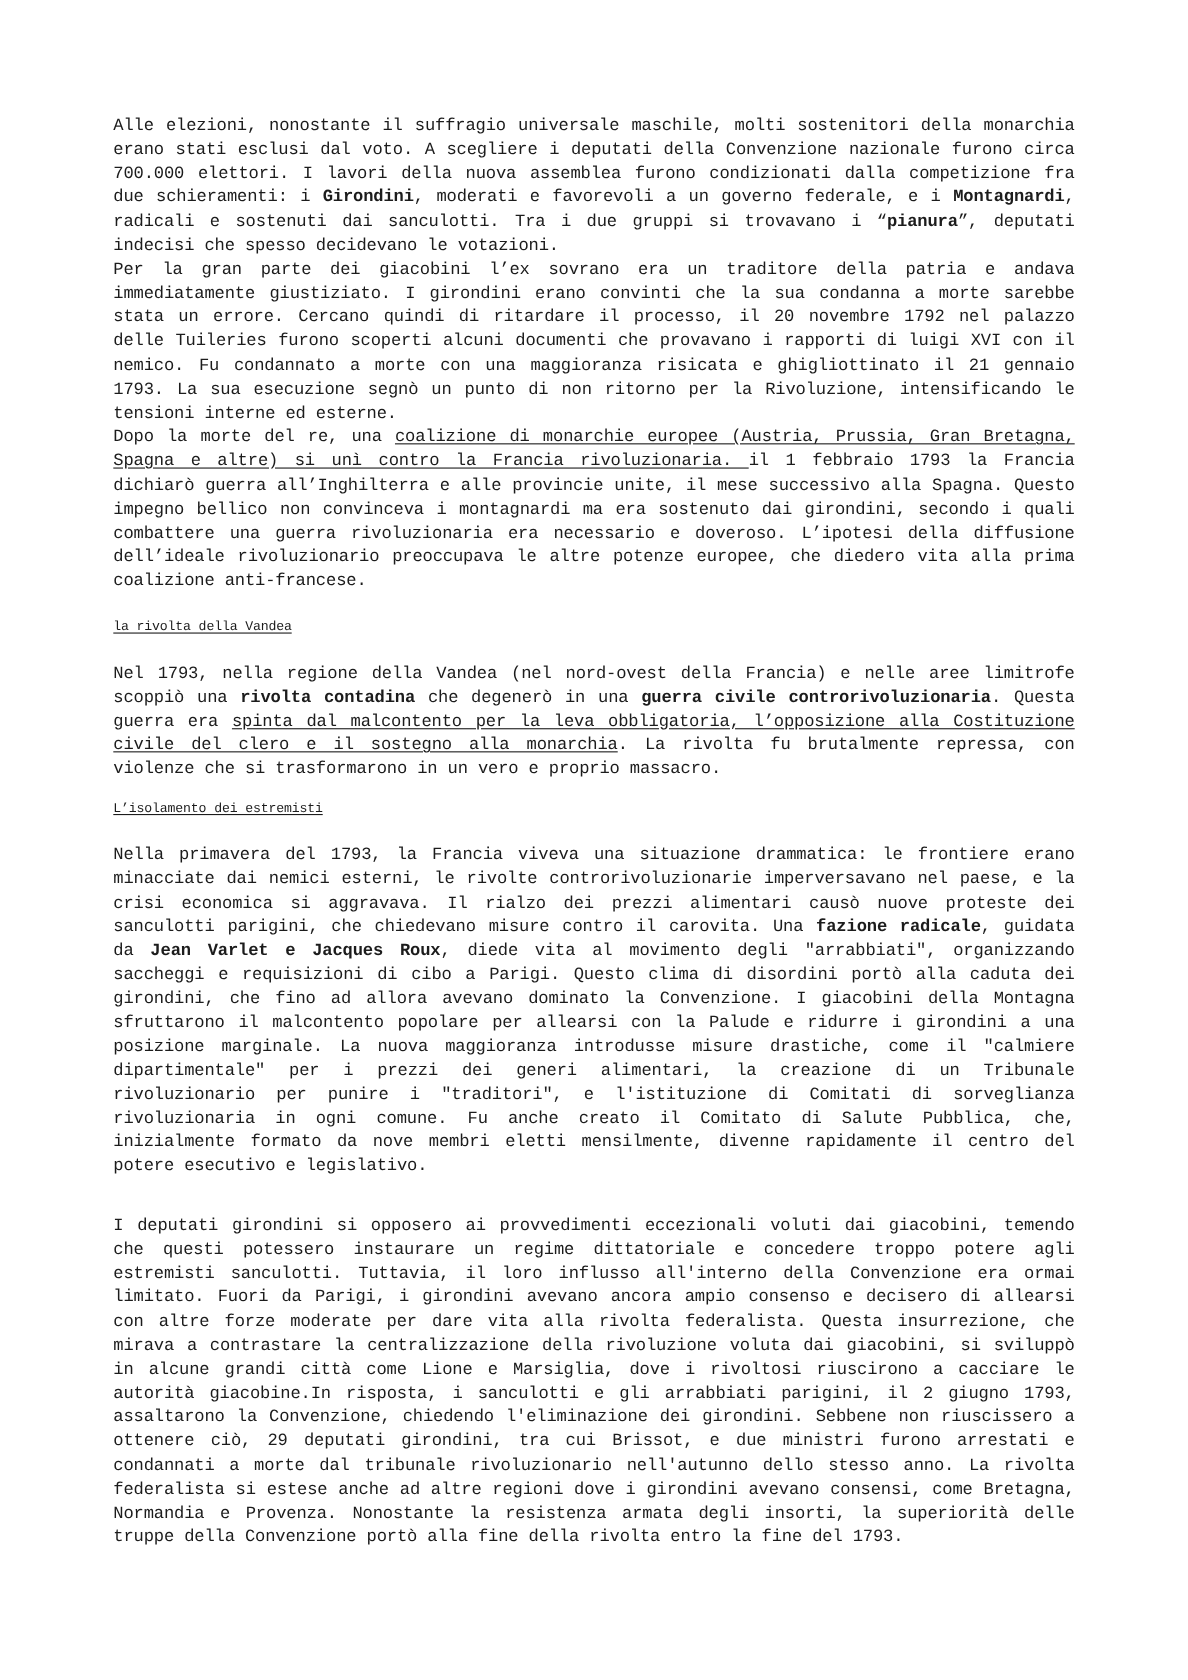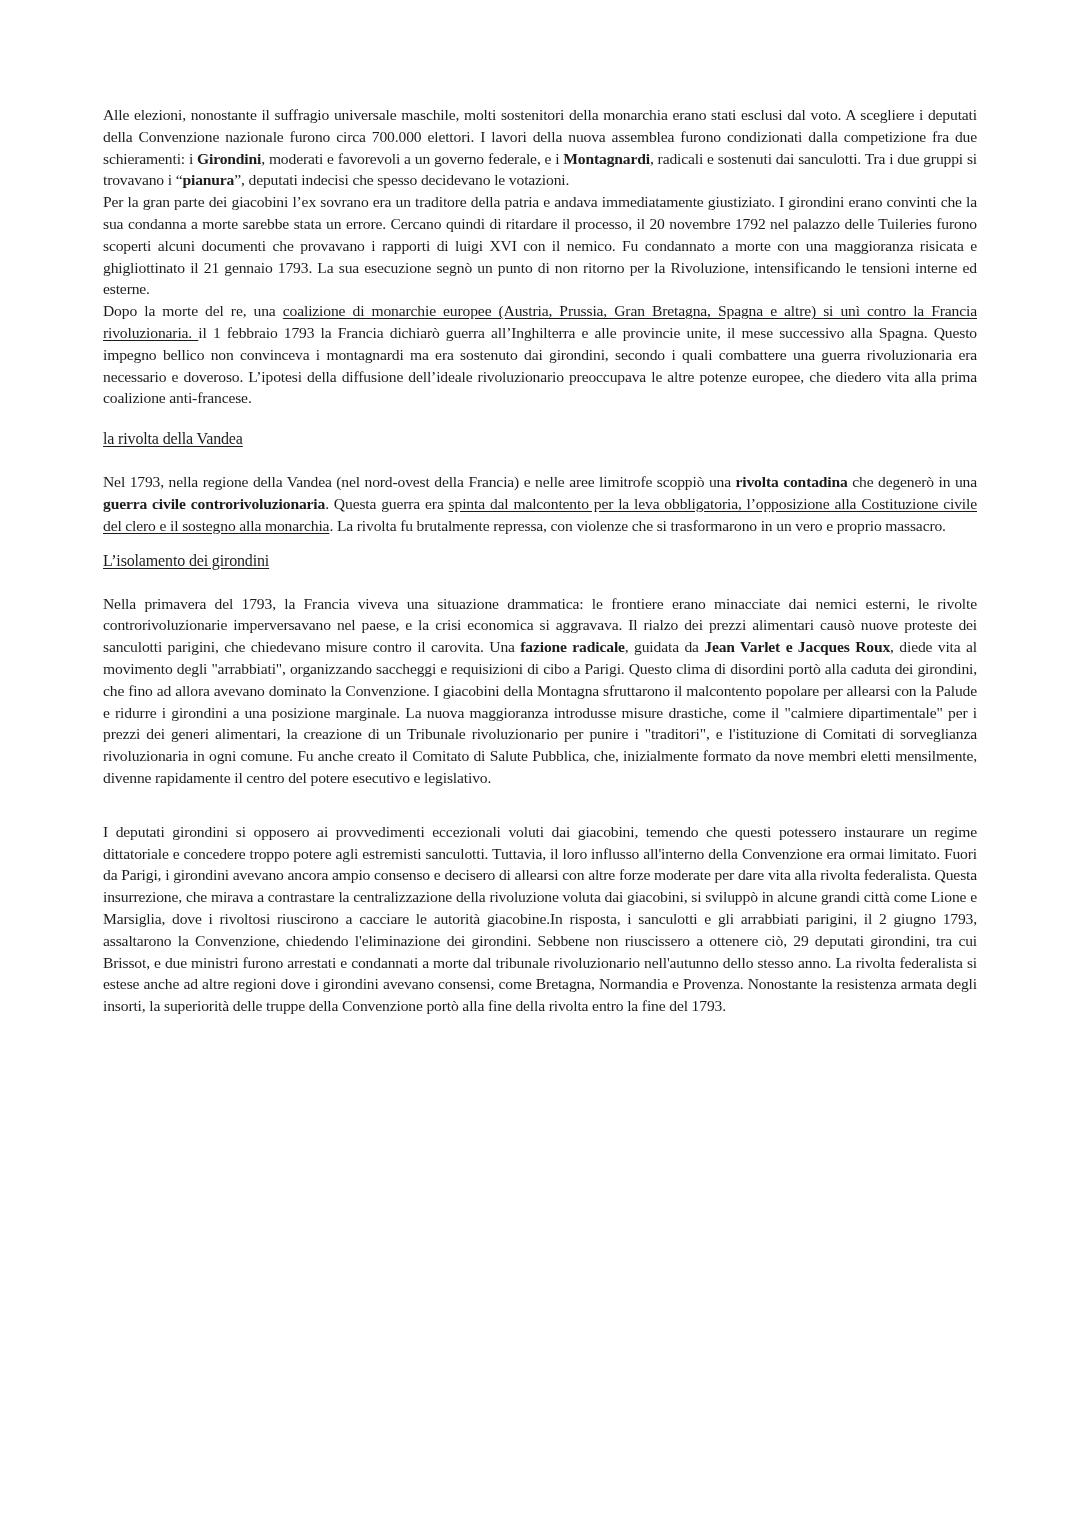--- a/index.html
+++ b/index.html
@@ -11,33 +11,33 @@
       width: 1080px;
       height: 1527px;
       position: relative;
       overflow: hidden;
     }
     .page {
       position: absolute;
       left: 103px;
       top: 104px;
       width: 874px;
-      font-family: Liberation Serif, serif;
+      font-family: Liberation Mono, monospace;
       font-size: 15.6px;
       line-height: 21.8px;
       color: #1c1c1c;
       letter-spacing: -0.15px;
     }
     .para {
       margin: 0;
       text-align: justify;
     }
     .heading {
       margin: 0;
-      font-size: 16px;
+      font-size: 12px;
       line-height: 24px;
       text-decoration: underline;
       text-underline-offset: 2px;
       font-weight: normal;
     }
     .b { font-weight: bold; }
     .u { text-decoration: underline; text-underline-offset: 2px; }
   </style>
 </head>
 <body>
@@ -54,21 +54,21 @@
 
   <section>
     <h2 class="heading">la rivolta della Vandea</h2>
     <div style="height:20px"></div>
     <p class="para"><span>Nel 1793, nella regione della Vandea (nel nord-ovest della Francia) e nelle aree limitrofe scoppiò una </span><span class="b">rivolta contadina</span><span> che degenerò in una </span><span class="b">guerra civile controrivoluzionaria</span><span>. Questa guerra era </span><span class="u">spinta dal malcontento per la leva obbligatoria, l’opposizione alla Costituzione civile del clero e il sostegno alla monarchia</span><span>. La rivolta fu brutalmente repressa, con violenze che si trasformarono in un vero e proprio massacro.</span></p>
   </section>
 
   <div style="height:12px"></div>
 
   <section>
-    <h2 class="heading">L’isolamento dei girondini</h2>
+    <h2 class="heading">L’isolamento dei estremisti</h2>
     <div style="height:20px"></div>
     <p class="para"><span>Nella primavera del 1793, la Francia viveva una situazione drammatica: le frontiere erano minacciate dai nemici esterni, le rivolte controrivoluzionarie imperversavano nel paese, e la crisi economica si aggravava. Il rialzo dei prezzi alimentari causò nuove proteste dei sanculotti parigini, che chiedevano misure contro il carovita. Una </span><span class="b">fazione radicale</span><span>, guidata da </span><span class="b">Jean Varlet e Jacques Roux</span><span>, diede vita al movimento degli "arrabbiati", organizzando saccheggi e requisizioni di cibo a Parigi. Questo clima di disordini portò alla caduta dei girondini, che fino ad allora avevano dominato la Convenzione. I giacobini della Montagna sfruttarono il malcontento popolare per allearsi con la Palude e ridurre i girondini a una posizione marginale. La nuova maggioranza introdusse misure drastiche, come il "calmiere dipartimentale" per i prezzi dei generi alimentari, la creazione di un Tribunale rivoluzionario per punire i "traditori", e l'istituzione di Comitati di sorveglianza rivoluzionaria in ogni comune. Fu anche creato il Comitato di Salute Pubblica, che, inizialmente formato da nove membri eletti mensilmente, divenne rapidamente il centro del potere esecutivo e legislativo.</span></p>
   </section>
 
   <div style="height:12px"></div>
 
   <section>
     <div style="height:20px"></div>
     <p class="para"><span>I deputati girondini si opposero ai provvedimenti eccezionali voluti dai giacobini, temendo che questi potessero instaurare un regime dittatoriale e concedere troppo potere agli estremisti sanculotti. Tuttavia, il loro influsso all'interno della Convenzione era ormai limitato. Fuori da Parigi, i girondini avevano ancora ampio consenso e decisero di allearsi con altre forze moderate per dare vita alla rivolta federalista. Questa insurrezione, che mirava a contrastare la centralizzazione della rivoluzione voluta dai giacobini, si sviluppò in alcune grandi città come Lione e Marsiglia, dove i rivoltosi riuscirono a cacciare le autorità giacobine.In risposta, i sanculotti e gli arrabbiati parigini, il 2 giugno 1793, assaltarono la Convenzione, chiedendo l'eliminazione dei girondini. Sebbene non riuscissero a ottenere ciò, 29 deputati girondini, tra cui Brissot, e due ministri furono arrestati e condannati a morte dal tribunale rivoluzionario nell'autunno dello stesso anno. La rivolta federalista si estese anche ad altre regioni dove i girondini avevano consensi, come Bretagna, Normandia e Provenza. Nonostante la resistenza armata degli insorti, la superiorità delle truppe della Convenzione portò alla fine della rivolta entro la fine del 1793.</span></p>
   </section>

